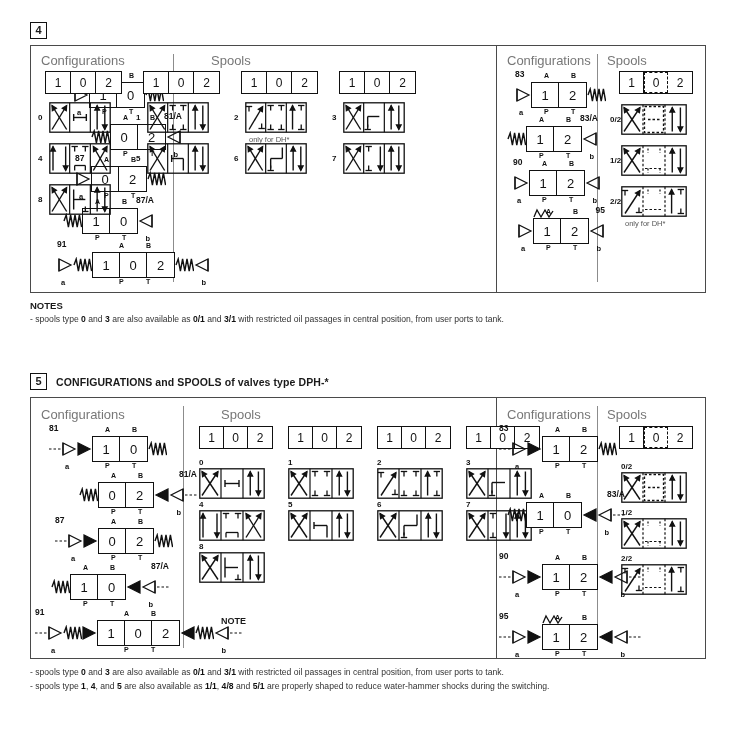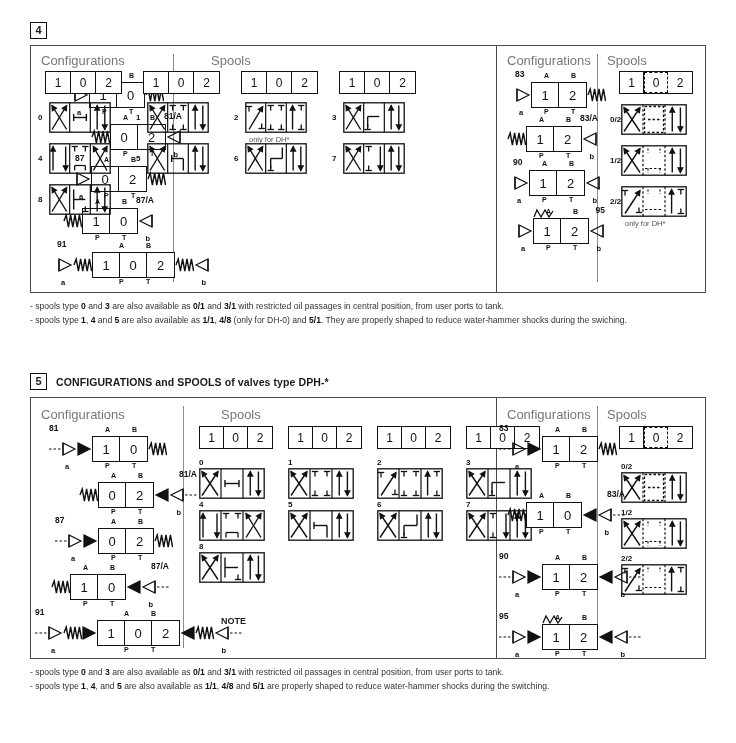--- a/index.html
+++ b/index.html
@@ -695,23 +695,23 @@
                 <line x1="59.84" y1="22.5" x2="59.84" y2="27.5" stroke="#111" stroke-width="1.3"></line>
                 <line x1="56.64" y1="3.5" x2="63.040000000000006" y2="3.5" stroke="#111" stroke-width="1.3"></line>
                 <line x1="59.84" y1="3.5" x2="59.84" y2="8.5" stroke="#111" stroke-width="1.3"></line>
               </svg><div class="spool-num" style="left: -11px; top: 10.5px;">2/2</div><div class="spool-note" style="left: 4px; top: 33px;">only for DH*</div></div>
           </div>
       </div>
     </div>
   </div>
 
   <div class="notes" style="left:30px;top:300px;width:676px;">
+    <h4>NOTES</h4>
     <div id="s4-notes">
         <p>- spools type <b>0</b> and <b>3</b> are also available as <b>0/1</b> and <b>3/1</b> with restricted oil passages in central position, from user ports to tank.</p>
-        <p>- spools type <b>1</b>, <b>4</b> and <b>5</b> are also available as <b>1/1</b>, <b>4/8</b> (only for DH-0) and <b>5/1</b>. They are properly shaped to reduce water-hammer shocks during the swiching.</p>
       </div>
   </div>
 
   <div class="sec-head" style="position:absolute;left:30px;top:373px;">
     <div class="sec-num">5</div>
     <div class="sec-title">CONFIGURATIONS and SPOOLS of valves type DPH-*</div>
   </div>
 
   <div class="panel" style="position:absolute;left:30px;top:397px;width:676px;height:262px;">
     <div class="panel-inner">

